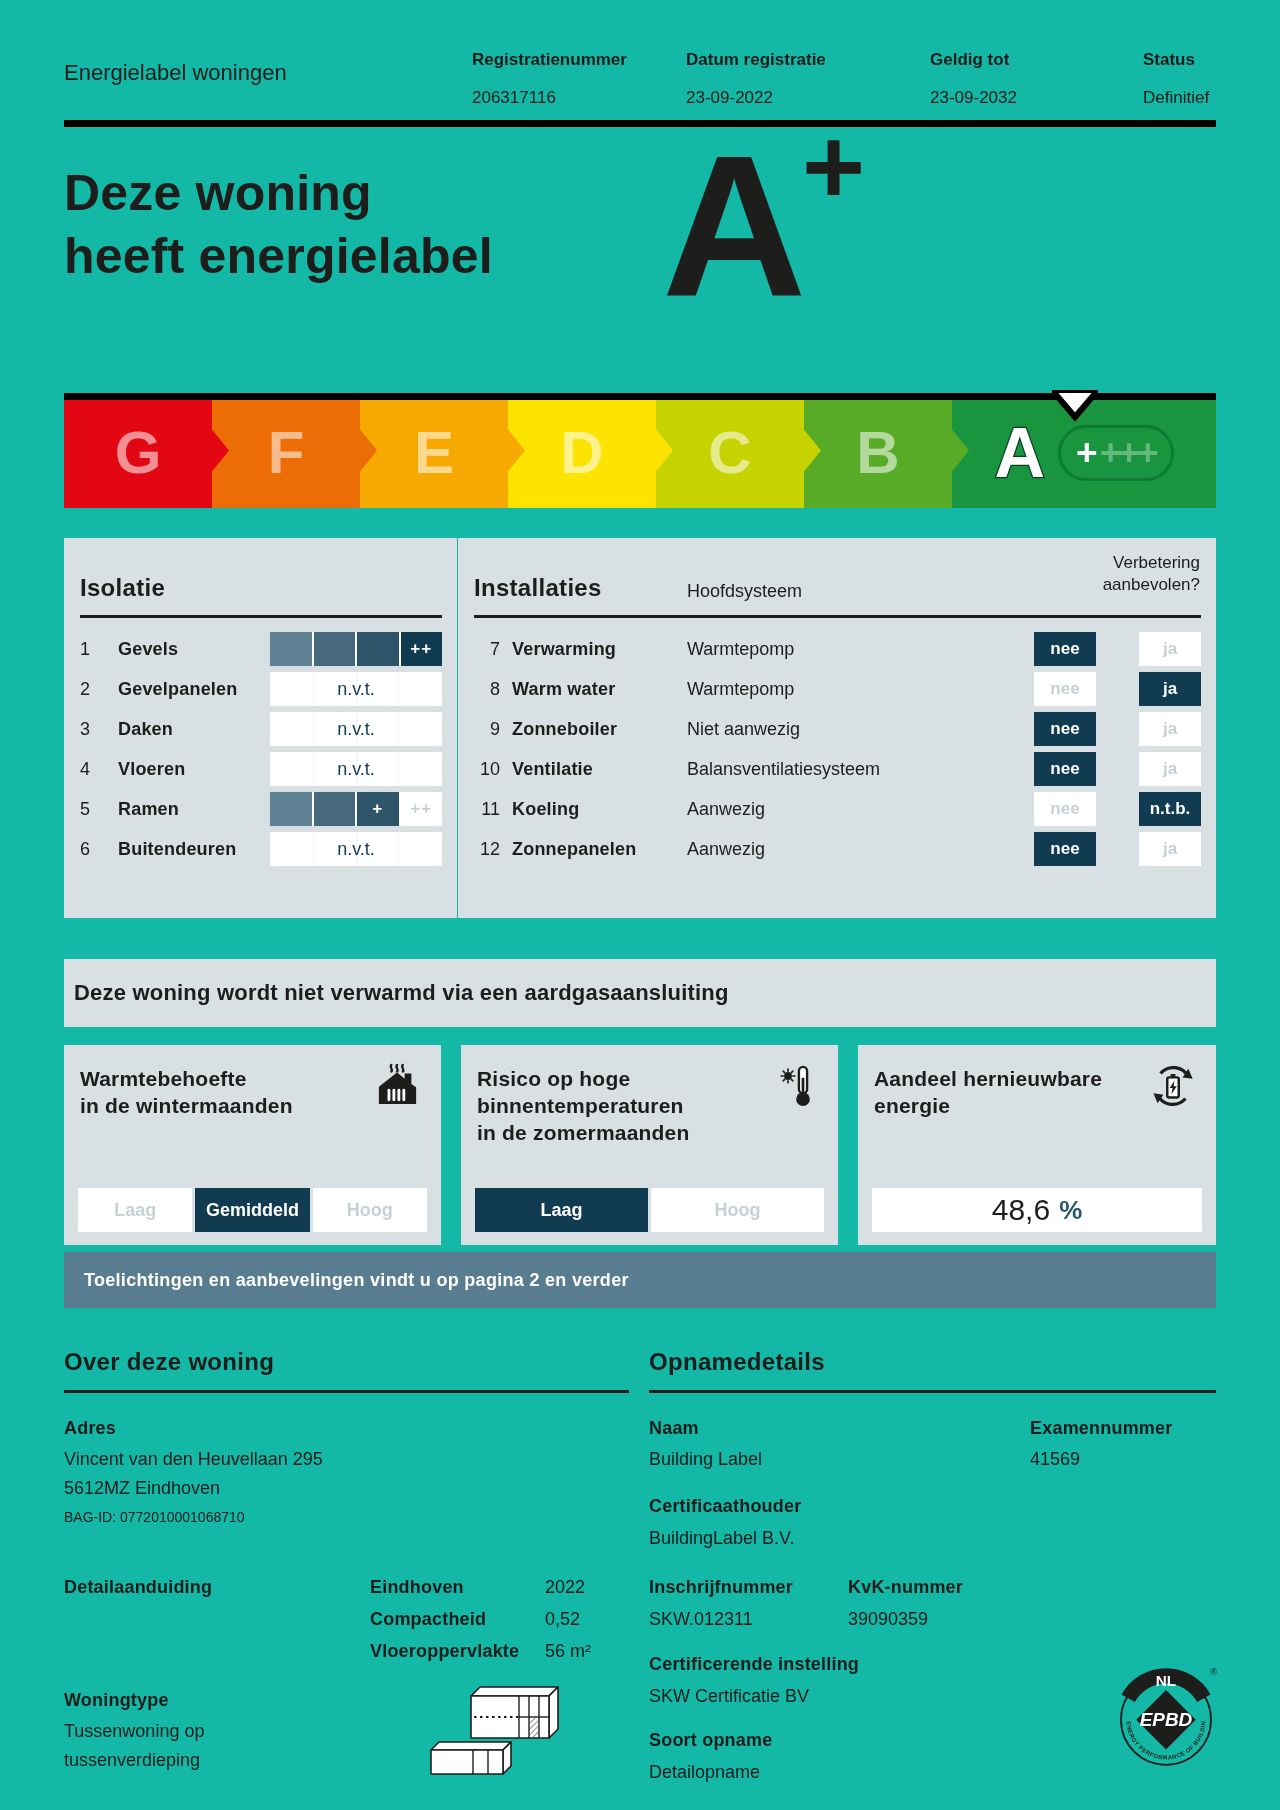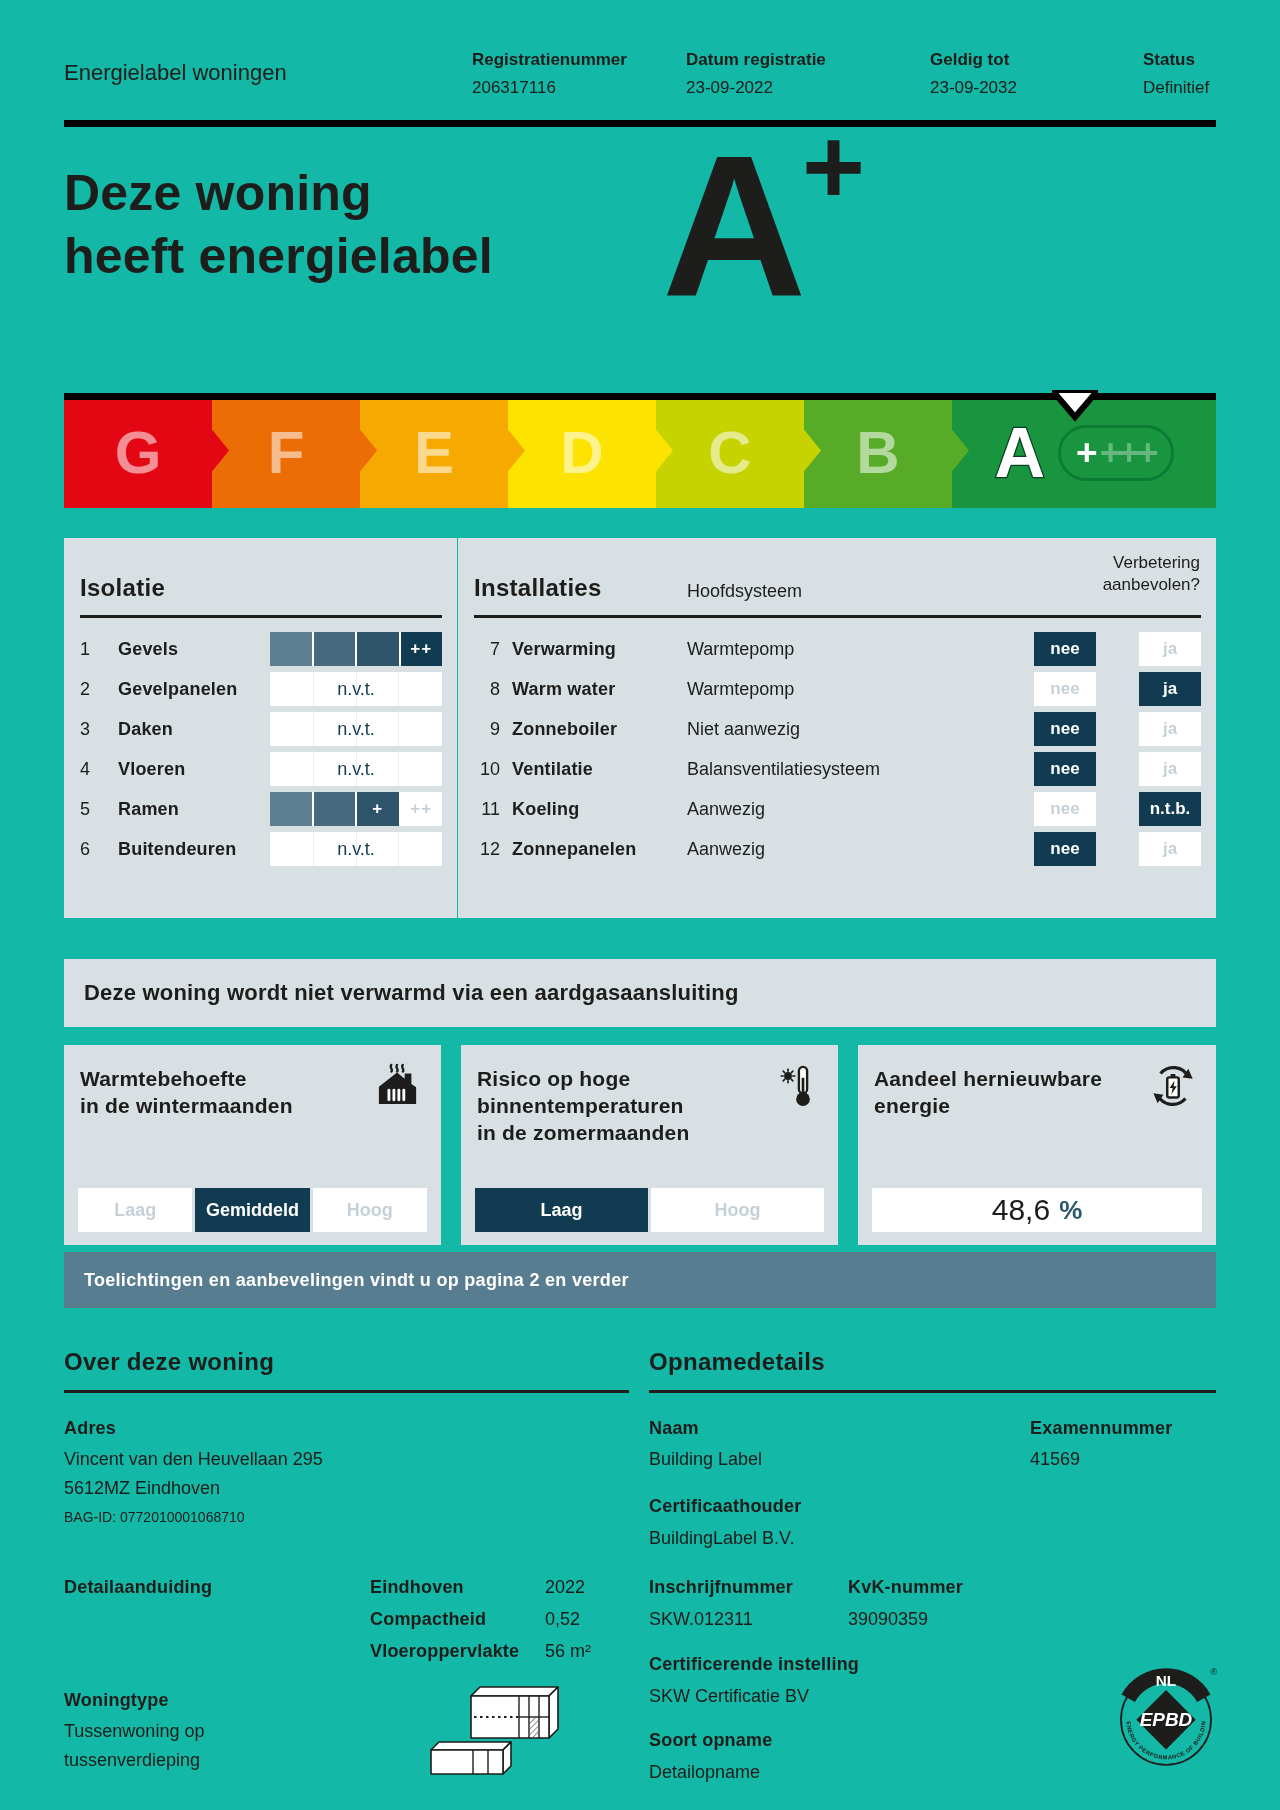--- a/index.html
+++ b/index.html
@@ -5,21 +5,21 @@
   *{margin:0;padding:0;box-sizing:border-box;}
   html,body{background:#ffffff;}
   body{font-family:"Liberation Sans","DejaVu Sans",sans-serif;color:#1d1d1b;}
   .page{position:relative;width:1280px;height:1810px;background:#14b8a6;overflow:hidden;margin:0 auto;}
   .abs{position:absolute;}
 
   
   .hdr-title{left:64px;top:60px;font-size:22px;}
   .hf{top:50px;}
   .hf-l{font-size:17px;font-weight:bold;}
-  .hf-v{font-size:17px;margin-top:8px;}
+  .hf-v{font-size:17px;margin-top:18px;}
   .hdr-rule{left:64px;top:120px;width:1152px;height:7px;background:#000;}
 
   
   .hero-line{left:64px;font-size:50px;font-weight:bold;letter-spacing:.2px;line-height:1;}
   .hero-grade{left:662px;top:126px;font-size:200px;font-weight:bold;line-height:200px;}
   .hero-plus{left:802px;top:112px;font-size:108px;font-weight:bold;line-height:108px;}
 
   
   .bar{left:64px;top:393px;width:1152px;height:115px;}
   .bar-topline{position:absolute;left:0;top:0;width:100%;height:7px;background:#000;z-index:3;}
@@ -53,21 +53,21 @@
        background-image:linear-gradient(#edf1f3,#edf1f3),linear-gradient(#edf1f3,#edf1f3),linear-gradient(#edf1f3,#edf1f3);
        background-size:1px 100%;background-position:25% 0,50% 0,75% 0;background-repeat:no-repeat;
        color:#113b51;font-size:18px;font-weight:normal;display:flex;align-items:center;justify-content:center;}
   .c-tg{position:absolute;right:0;top:0;display:flex;gap:3px;}
   .tg{width:62px;height:34px;display:flex;align-items:center;justify-content:center;font-size:17px;font-weight:bold;margin-left:40px;}
   .tg[data-state="on"]{background:#113b51;color:#fff;}
   .tg[data-state="off"]{background:#fff;color:#c6d1d7;}
 
   
   .gas-banner{left:64px;top:959px;width:1152px;height:68px;background:#d8e0e3;
-              display:flex;align-items:center;padding-left:20px;font-size:22px;font-weight:bold;letter-spacing:.2px;}
+              display:flex;align-items:center;padding-left:10px;font-size:22px;font-weight:bold;letter-spacing:.2px;}
 
   
   .ind{top:1045px;height:200px;}
   .ind-title{position:absolute;left:16px;top:20px;font-size:21px;font-weight:bold;line-height:27px;letter-spacing:.2px;}
   .ind-icon{position:absolute;right:20px;top:18px;}
   .ctrl{position:absolute;left:14px;right:14px;bottom:13px;height:44px;display:flex;gap:3px;}
   .opt{flex:1;display:flex;align-items:center;justify-content:center;font-size:18px;font-weight:bold;}
   .opt[data-state="on"]{background:#113b51;color:#fff;}
   .opt[data-state="off"]{background:#fff;color:#c6d1d7;}
   .valbox{position:absolute;left:14px;right:14px;bottom:13px;height:44px;background:#fff;

